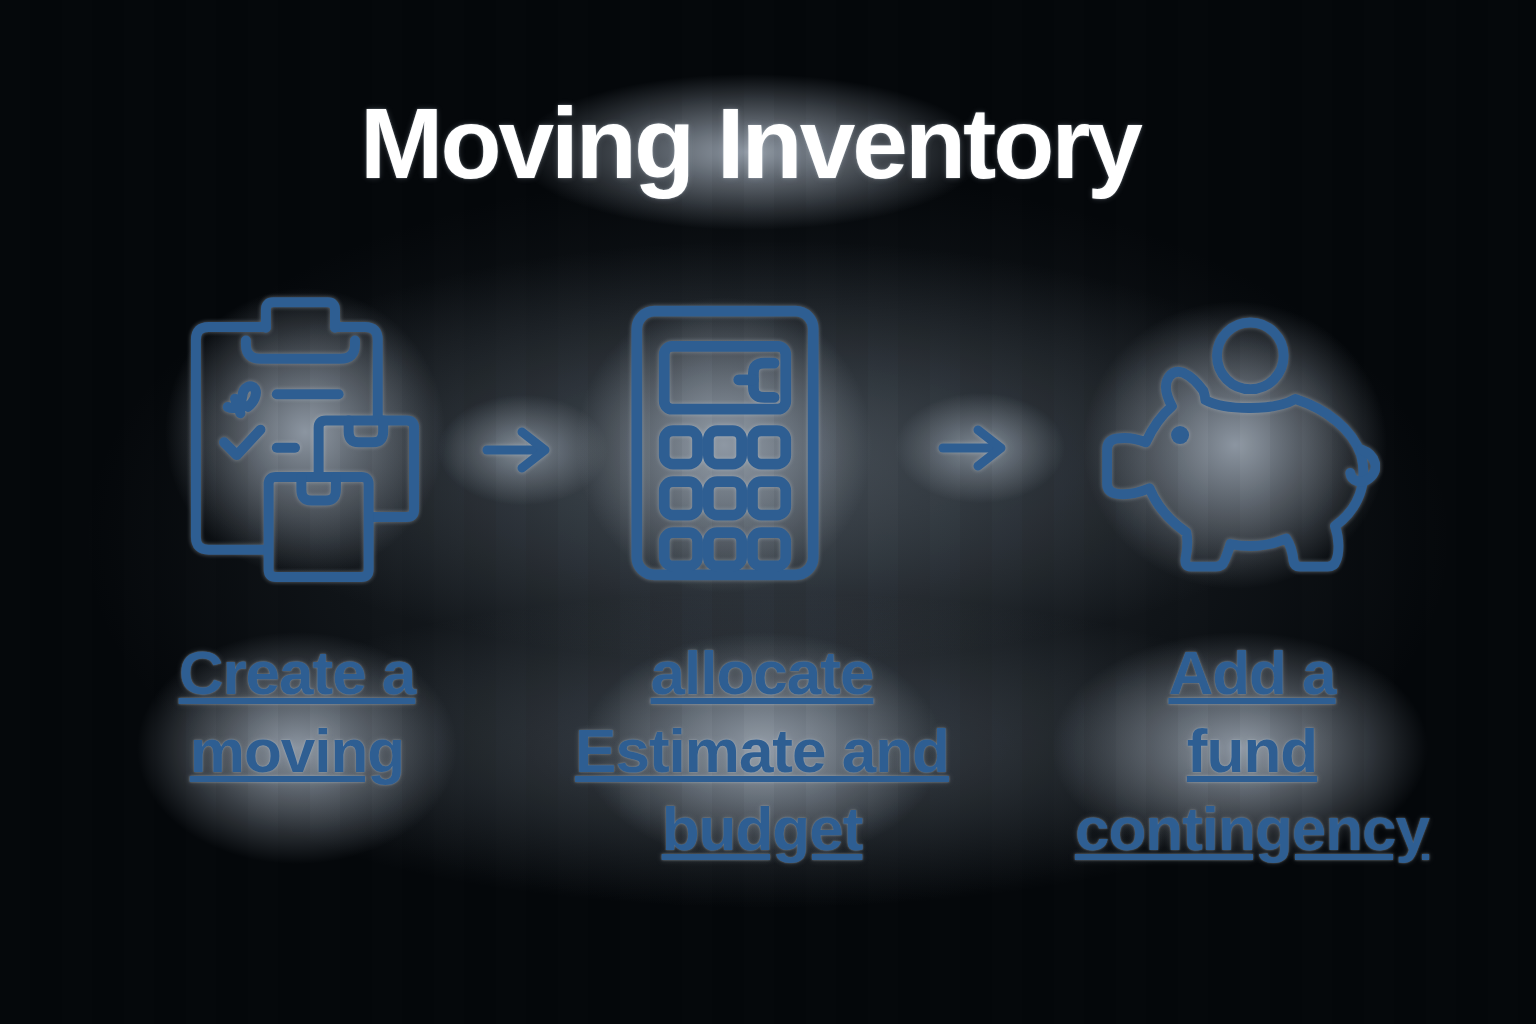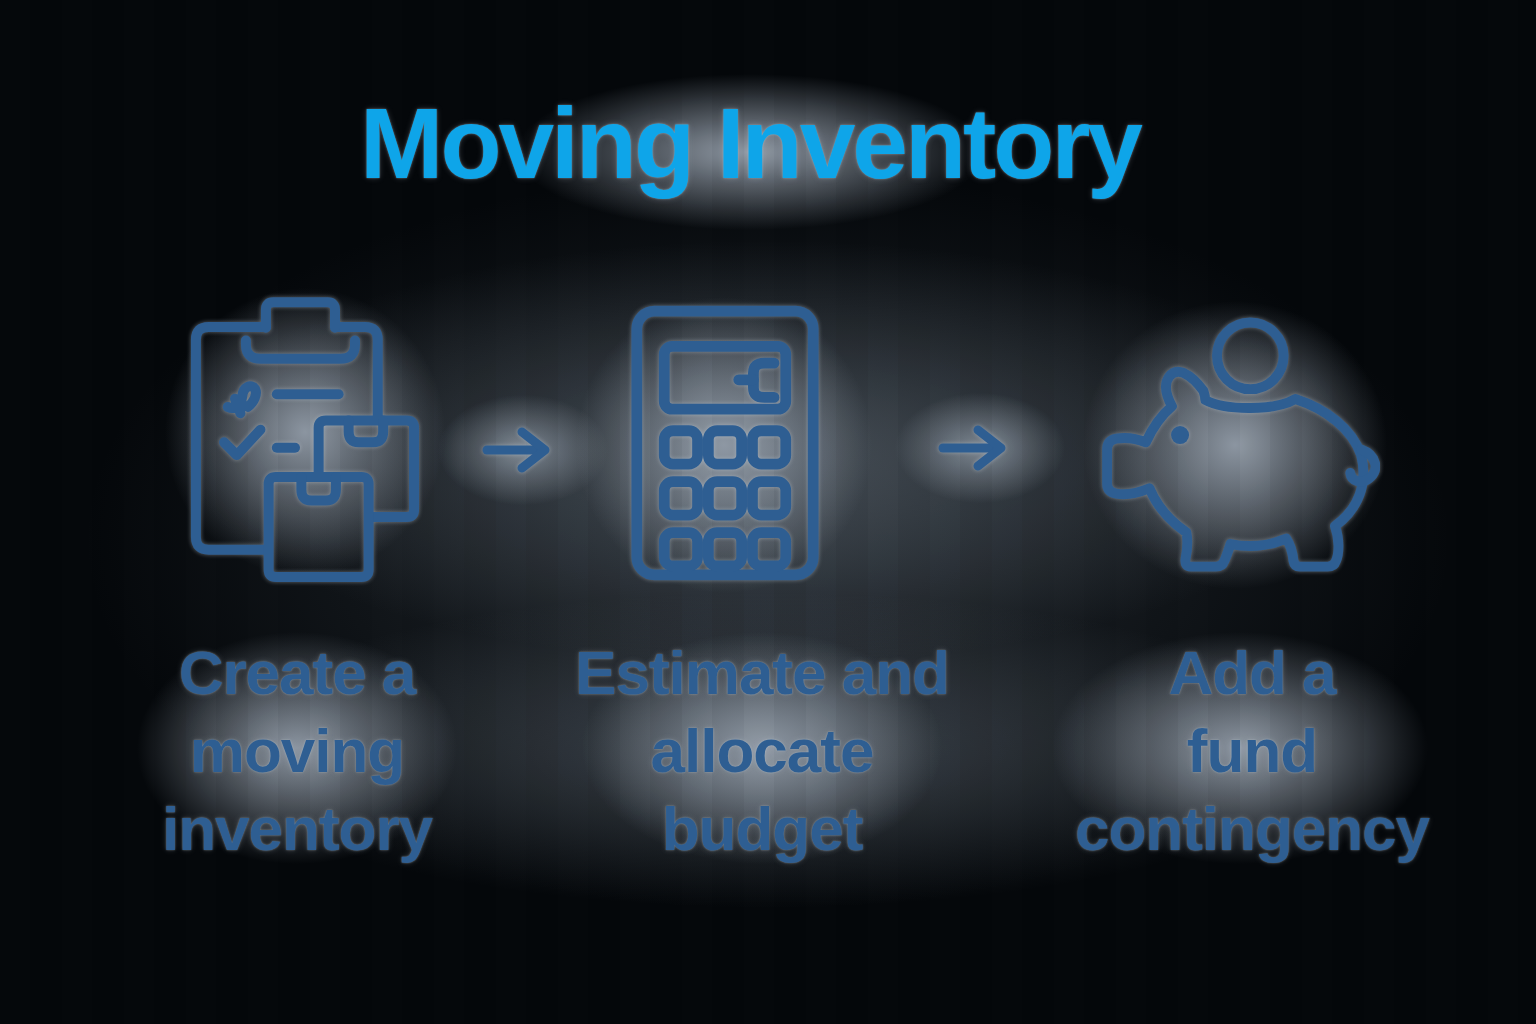--- a/index.html
+++ b/index.html
@@ -29,34 +29,34 @@
   .banding{
     position:absolute;inset:0;
     background-image:repeating-linear-gradient(90deg,
       rgba(255,255,255,.022) 0px, rgba(255,255,255,.022) 30px,
       rgba(0,0,0,.02) 30px, rgba(0,0,0,.02) 62px);
     mix-blend-mode:overlay;pointer-events:none;
   }
   .title{
     position:absolute;left:750px;top:86px;transform:translateX(-50%);
     font-size:100px;font-weight:700;letter-spacing:-3px;white-space:nowrap;
-    color:#0ea5e9;
+    color:#ffffff;
     text-shadow:0 0 2px rgba(200,211,222,.5), 0 0 6px rgba(200,211,222,.22);
   }
   .icon-box{position:absolute;filter:drop-shadow(0 0 2px rgba(200,211,222,.45));}
   .icon-box svg{display:block;}
   .stroke{fill:none;stroke:#2e5e92;stroke-linecap:round;stroke-linejoin:round;}
   .fillblue{fill:#2e5e92;stroke:none;}
   .caption{
     position:absolute;text-align:center;
     font-size:62px;font-weight:700;letter-spacing:-1px;line-height:78px;
     color:#2e5e92;
     text-shadow:0 0 2px rgba(200,211,222,.5), 0 0 6px rgba(200,211,222,.2);
   }
-  .caption span{display:block;}
+  .caption span{display:block;text-decoration:underline;}
   .cap-1{left:77px;top:634px;width:440px;}
   .cap-2{left:532px;top:634px;width:460px;}
   .cap-3{left:1012px;top:634px;width:480px;}
 </style>
 </head>
 <body>
 
 <div class="glow-layer"></div>
 <div class="banding"></div>
 
@@ -148,24 +148,23 @@
         C127,104 128,107 128,111 Z"></path>
       <path d="M301,166 C318,172 322,189 310,198 C301,205 290,201 289,192"></path>
     </g>
     <circle class="fillblue" cx="100" cy="150" r="10"></circle>
   </svg>
 </div>
 
 <div class="caption cap-1">
   <span>Create a</span>
   <span>moving</span>
-  <span>inventory</span>
 </div>
 <div class="caption cap-2">
+  <span>allocate</span>
   <span>Estimate and</span>
-  <span>allocate</span>
   <span>budget</span>
 </div>
 <div class="caption cap-3">
   <span>Add a</span>
   <span>fund</span>
   <span>contingency</span>
 </div>
 
 </body></html>

